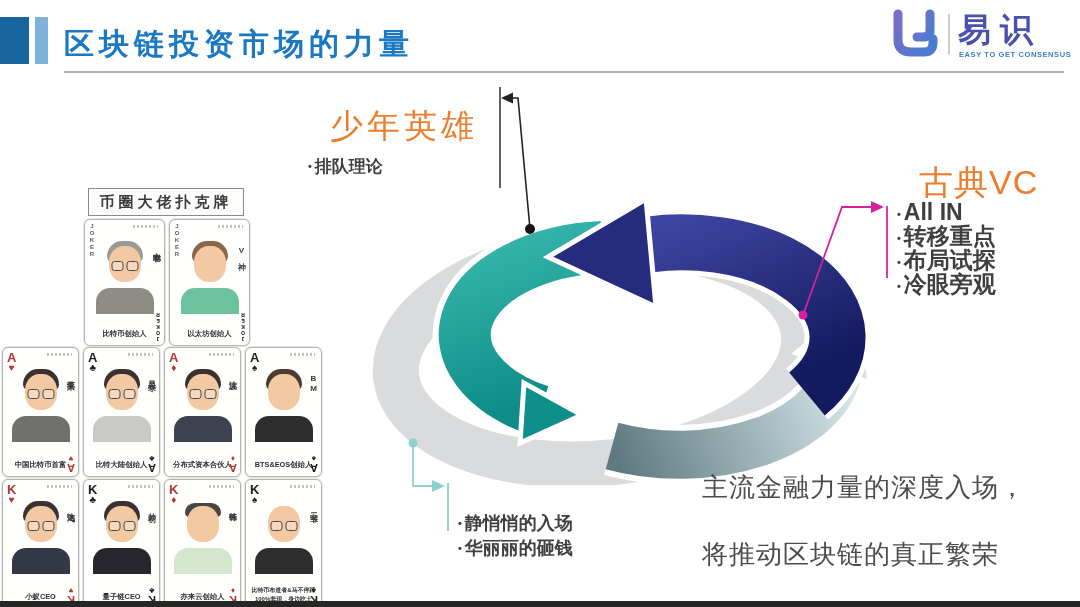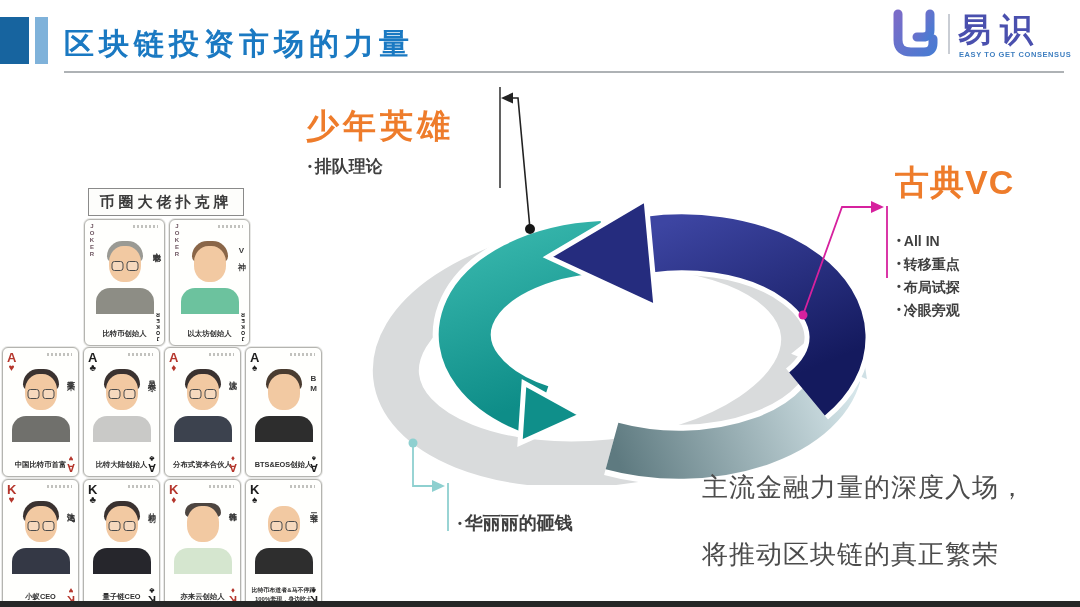--- a/index.html
+++ b/index.html
@@ -62,28 +62,28 @@
   .c5 .hair{background:#4a3c30;} .c5 .body{background:#2d2d2d;}
   .c6 .body{background:#343845;}
   .c7 .body{background:#26262c;}
   .c8 .hair{height:14px;top:9px;background:#4d4540;} .c8 .body{background:#d5e6cf;} .c9 .body{background:#2e2e2e;}
 
   
   .diagram{position:absolute;left:350px;top:185px;}
   .callouts{position:absolute;left:0;top:0;pointer-events:none;}
 
   
-  .lbl-h{position:absolute;font-weight:700;color:#ee7c2b;white-space:nowrap;}
+  .lbl-h{position:absolute;font-weight:400;color:#ee7c2b;white-space:nowrap;margin-left:24px;}
   .yh-h{left:306px;top:104px;font-size:33px;letter-spacing:4px;}
   .vc-h{left:895px;top:160px;font-size:34px;letter-spacing:1px;}
   .sf-h{left:456px;top:464px;font-size:33px;letter-spacing:4px;}
   .bullets{position:absolute;margin:0;padding:0;list-style:none;font-weight:700;color:#3f3f3f;white-space:nowrap;}
   .bullets li::before{content:"•";font-size:11px;margin-right:3px;vertical-align:2px;}
   .yh-b{left:308px;top:155px;font-size:17px;text-align:right;}
-  .vc-b{left:897px;top:201px;font-size:14px;line-height:22px;margin-top:28px;}
+  .vc-b{left:897px;top:201px;font-size:23px;line-height:22px;}
   .sf-b{left:458px;top:511px;font-size:18px;line-height:25px;}
 
   .concl{position:absolute;left:702px;font-size:26px;font-weight:400;color:#4c4c4c;letter-spacing:1px;white-space:nowrap;}
   .concl.l1{top:470px;}
   .concl.l2{top:537px;}
 
   .bottom-edge{position:absolute;left:0;right:0;bottom:0;height:6px;background:#262626;}
 </style>
 </head>
 <body>
@@ -363,20 +363,21 @@
 
   <div class="lbl-h vc-h">古典VC</div>
   <ul class="bullets vc-b">
     <li>All  IN</li>
     <li>转移重点</li>
     <li>布局试探</li>
     <li>冷眼旁观</li>
   </ul>
 
   <ul class="bullets sf-b">
+    <li>静悄悄的入场</li>
     <li>华丽丽的砸钱</li>
   </ul>
 
   <div class="concl l1">主流金融力量的深度入场，</div>
   <div class="concl l2">将推动区块链的真正繁荣</div>
 
   <div class="bottom-edge"></div>
 </div>
 
 </body></html>

